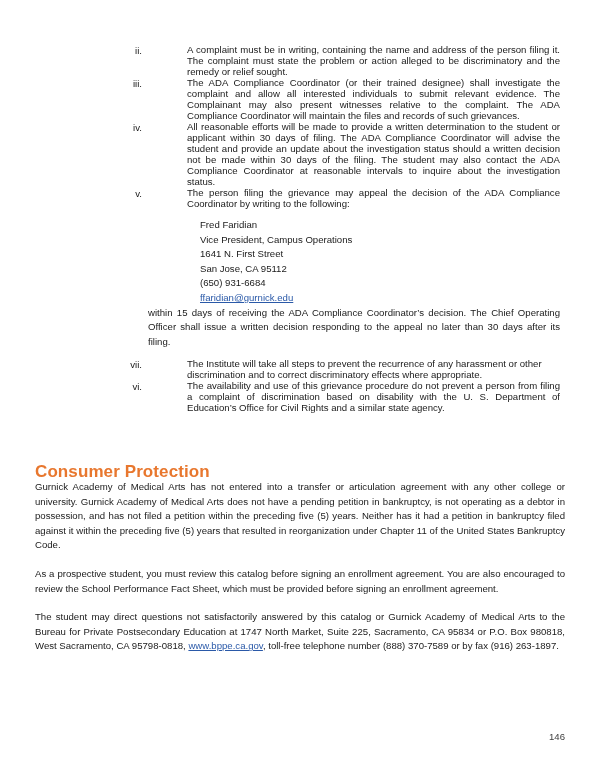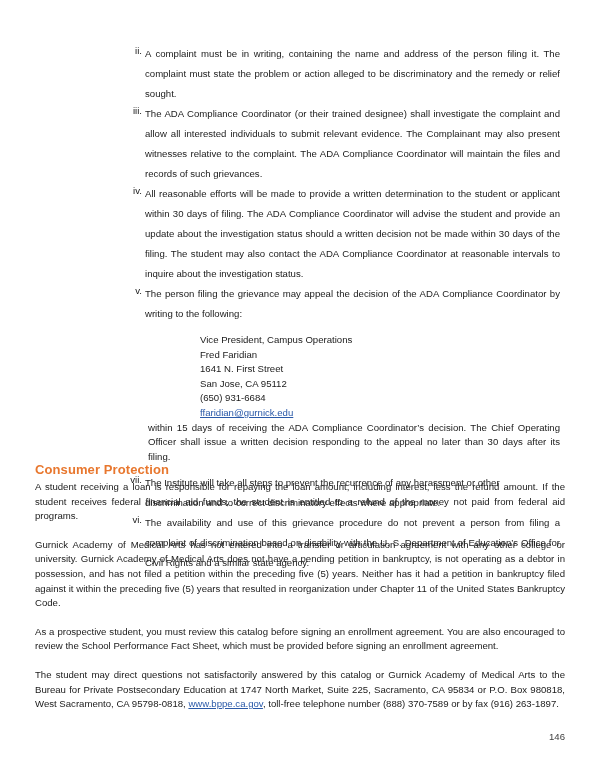--- a/index.html
+++ b/index.html
@@ -43,25 +43,26 @@
     padding-right: 3px;
     box-sizing: border-box;
     font-size: 9.6px;
     line-height: 14.6px;
     color: #1a1a1a;
   }
   .roman-body {
     flex: 1 1 auto;
     padding-right: 35px;    
     font-size: 9.6px;
-    line-height: 20px;
+    line-height: 11px;
     text-align: justify;
     text-justify: inter-word;
     color: #1a1a1a;
     hyphens: none;
+    margin-left: 42px;
   }
   .roman-body.last-natural {
     text-align: left;
   }
   .gap-9 { height: 9px; }
 
   
   .address-block {
     margin-left: 200px;
     margin-top: 9px;
@@ -84,21 +85,21 @@
     text-align: justify;
     text-justify: inter-word;
     color: #1a1a1a;
   }
 
   
   .section-heading {
     position: absolute;
     left: 35px;
     top: 462px;
-    font-size: 13px;
+    font-size: 17px;
     font-weight: bold;
     letter-spacing: 0.1px;
     color: #E8772E;
   }
 
   
   .body-col {
     position: absolute;
     left: 35px;
     top: 480px;
@@ -145,22 +146,22 @@
       <div class="roman-marker">iv.</div>
       <div class="roman-body">All reasonable efforts will be made to provide a written determination to the student or applicant within 30 days of filing. The ADA Compliance Coordinator will advise the student and provide an update about the investigation status should a written decision not be made within 30 days of the filing. The student may also contact the ADA Compliance Coordinator at reasonable intervals to inquire about the investigation status.</div>
     </div>
 
     <div class="roman-item">
       <div class="roman-marker">v.</div>
       <div class="roman-body">The person filing the grievance may appeal the decision of the ADA Compliance Coordinator by writing to the following:</div>
     </div>
 
     <div class="address-block">
+      <div class="address-line">Fred Faridian</div>
       <div class="address-line">Vice President, Campus Operations</div>
-      <div class="address-line">Fred Faridian</div>
       <div class="address-line">1641 N. First Street</div>
       <div class="address-line">San Jose, CA 95112</div>
       <div class="address-line">(650) 931-6684</div>
       <div class="address-line"><a class="doc-link" href="#">ffaridian@gurnick.edu</a></div>
     </div>
 
     <div class="cont-para">within 15 days of receiving the ADA Compliance Coordinator’s decision. The Chief Operating Officer shall issue a written decision responding to the appeal no later than 30 days after its filing.</div>
 
     <div class="gap-9"></div>
 
@@ -172,21 +173,20 @@
     <div class="roman-item">
       <div class="roman-marker">vi.</div>
       <div class="roman-body">The availability and use of this grievance procedure do not prevent a person from filing a complaint of discrimination based on disability with the U. S. Department of Education’s Office for Civil Rights and a similar state agency.</div>
     </div>
 
   </div>
 
   <div class="section-heading">Consumer Protection</div>
 
   <div class="body-col">
-    <p class="body-para">A student receiving a loan is responsible for repaying the loan amount, including interest, less the refund amount. If the student receives federal financial aid funds, the student is entitled to a refund of the money not paid from federal aid programs.</p>
     <p class="body-para">Gurnick Academy of Medical Arts has not entered into a transfer or articulation agreement with any other college or university. Gurnick Academy of Medical Arts does not have a pending petition in bankruptcy, is not operating as a debtor in possession, and has not filed a petition within the preceding five (5) years. Neither has it had a petition in bankruptcy filed against it within the preceding five (5) years that resulted in reorganization under Chapter 11 of the United States Bankruptcy Code.</p>
     <p class="body-para">As a prospective student, you must review this catalog before signing an enrollment agreement. You are also encouraged to review the School Performance Fact Sheet, which must be provided before signing an enrollment agreement.</p>
     <p class="body-para"><span>The student may direct questions not satisfactorily answered by this catalog or Gurnick Academy of Medical Arts to the Bureau for Private Postsecondary Education at 1747 North Market, Suite 225, Sacramento, CA 95834 or P.O. Box 980818, West Sacramento, CA 95798-0818, </span><a class="doc-link" href="#">www.bppe.ca.gov</a><span>, toll-free telephone number (888) 370-7589 or by fax (916) 263-1897.</span></p>
   </div>
 
   <div class="page-number">146</div>
 
 </div>
 
 </body></html>

